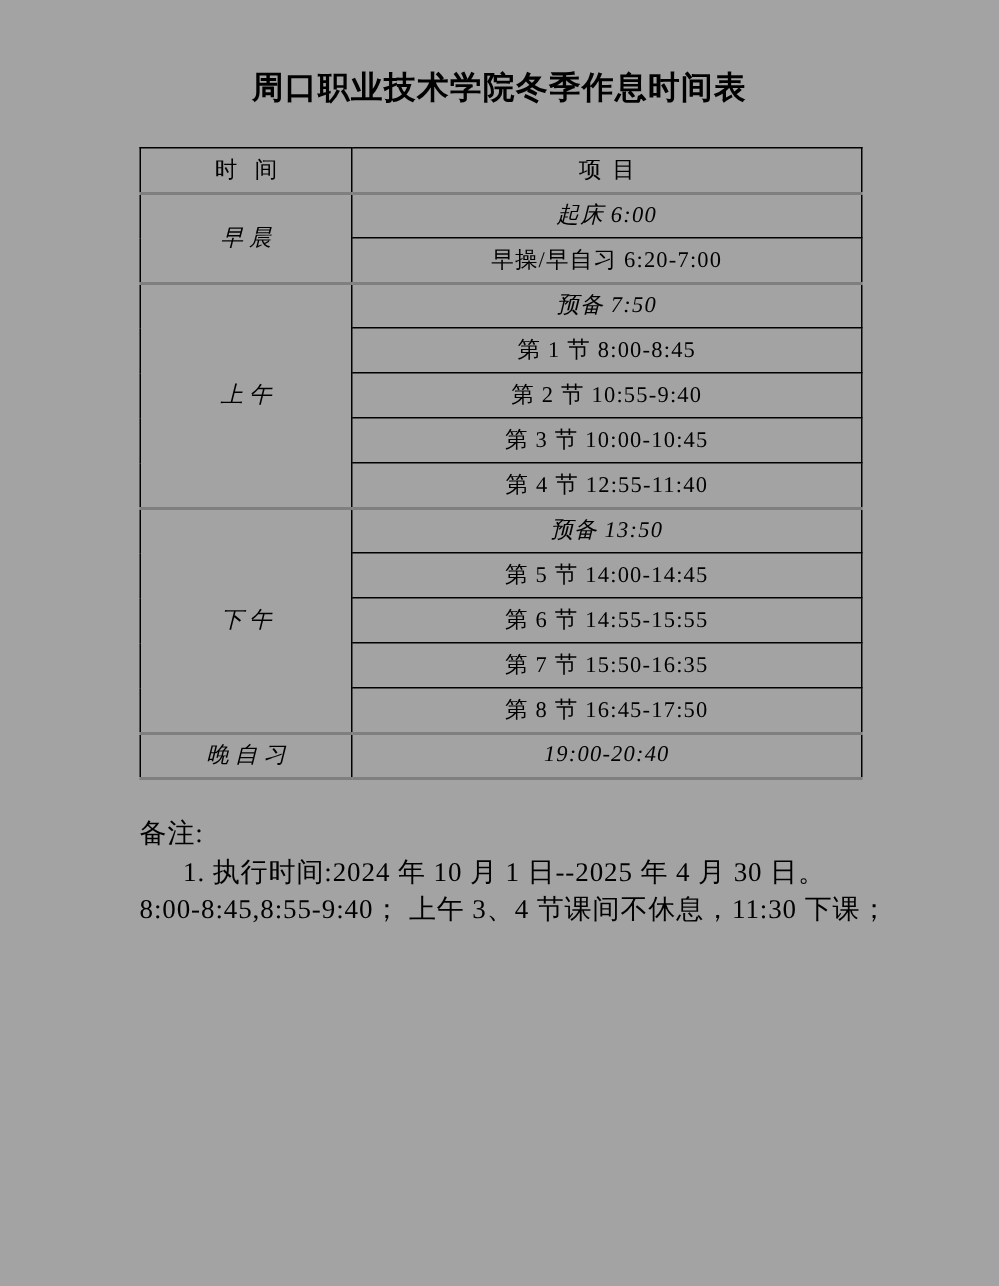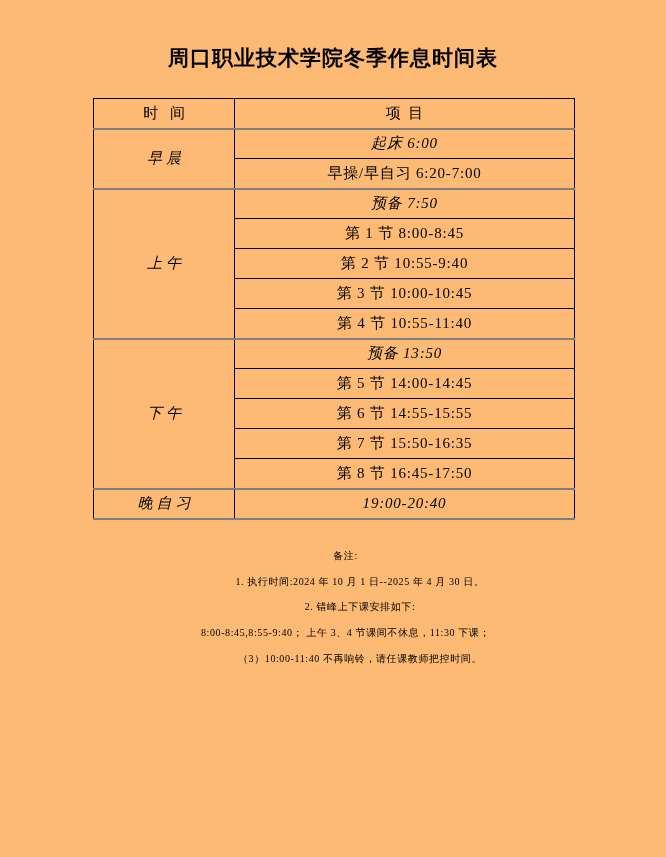--- a/index.html
+++ b/index.html
@@ -5,21 +5,21 @@
   * { box-sizing: border-box; }
   html, body { margin: 0; padding: 0; }
   body {
     width: 666px; height: 857px;
     background: #ffffff;
     font-family: "Liberation Serif", "DejaVu Serif", serif;
   }
   .page {
     position: relative;
     width: 666px; height: 857px;
-    background: #fdba74;
+    background: #a3a3a3;
     color: #000;
     overflow: hidden;
   }
   .doc-title {
     position: absolute;
     top: 44px; left: 0; width: 100%;
     margin: 0;
     text-align: center;
     font-size: 21px;
     font-weight: 700;
@@ -51,26 +51,25 @@
   .schedule tbody tr:last-child > td { border-bottom: 2.5px solid #7f7f7f; }
   .schedule .time-cell, .schedule th.time-head {
     letter-spacing: 4px;
     text-indent: 4px;
   }
   .schedule .item-cell { letter-spacing: 0.8px; }
   .notes {
     position: absolute;
     left: 93px; top: 543px;
     width: 505px;
-    font-size: 10px;
+    font-size: 18px;
     line-height: 25.7px;
     letter-spacing: 0.6px;
     white-space: nowrap;
     color: #000;
-    text-align: center;
   }
   .note-line.indent { padding-left: 29px; }
 </style>
 </head>
 <body>
 
 <div class="page">
 
   <h1 class="doc-title">周口职业技术学院冬季作息时间表</h1>
 
@@ -100,21 +99,21 @@
         <tr>
           <td class="item-cell">第 1 节 8:00-8:45</td>
         </tr>
         <tr>
           <td class="item-cell">第 2 节 10:55-9:40</td>
         </tr>
         <tr>
           <td class="item-cell">第 3 节 10:00-10:45</td>
         </tr>
         <tr>
-          <td class="item-cell">第 4 节 10:55-11:40</td>
+          <td class="item-cell">第 4 节 12:55-11:40</td>
         </tr>
         <tr class="sec">
           <td class="time-cell" rowspan="5">下午</td>
           <td class="item-cell">预备 13:50</td>
         </tr>
         <tr>
           <td class="item-cell">第 5 节 14:00-14:45</td>
         </tr>
         <tr>
           <td class="item-cell">第 6 节 14:55-15:55</td>
@@ -129,19 +128,17 @@
           <td class="time-cell" rowspan="1">晚自习</td>
           <td class="item-cell">19:00-20:40</td>
         </tr>
       </tbody>
   </table>
 
   <div class="notes">
     <div class="note-heading">备注:</div>
     <div id="notes-lines">
         <div class="note-line indent">1. 执行时间:2024 年 10 月 1 日--2025 年 4 月 30 日。</div>
-        <div class="note-line indent">2. 错峰上下课安排如下:</div>
         <div class="note-line">8:00-8:45,8:55-9:40； 上午 3、4 节课间不休息，11:30 下课；</div>
-        <div class="note-line indent">（3）10:00-11:40 不再响铃，请任课教师把控时间。</div>
       </div>
   </div>
 
 </div>
 
 </body></html>

